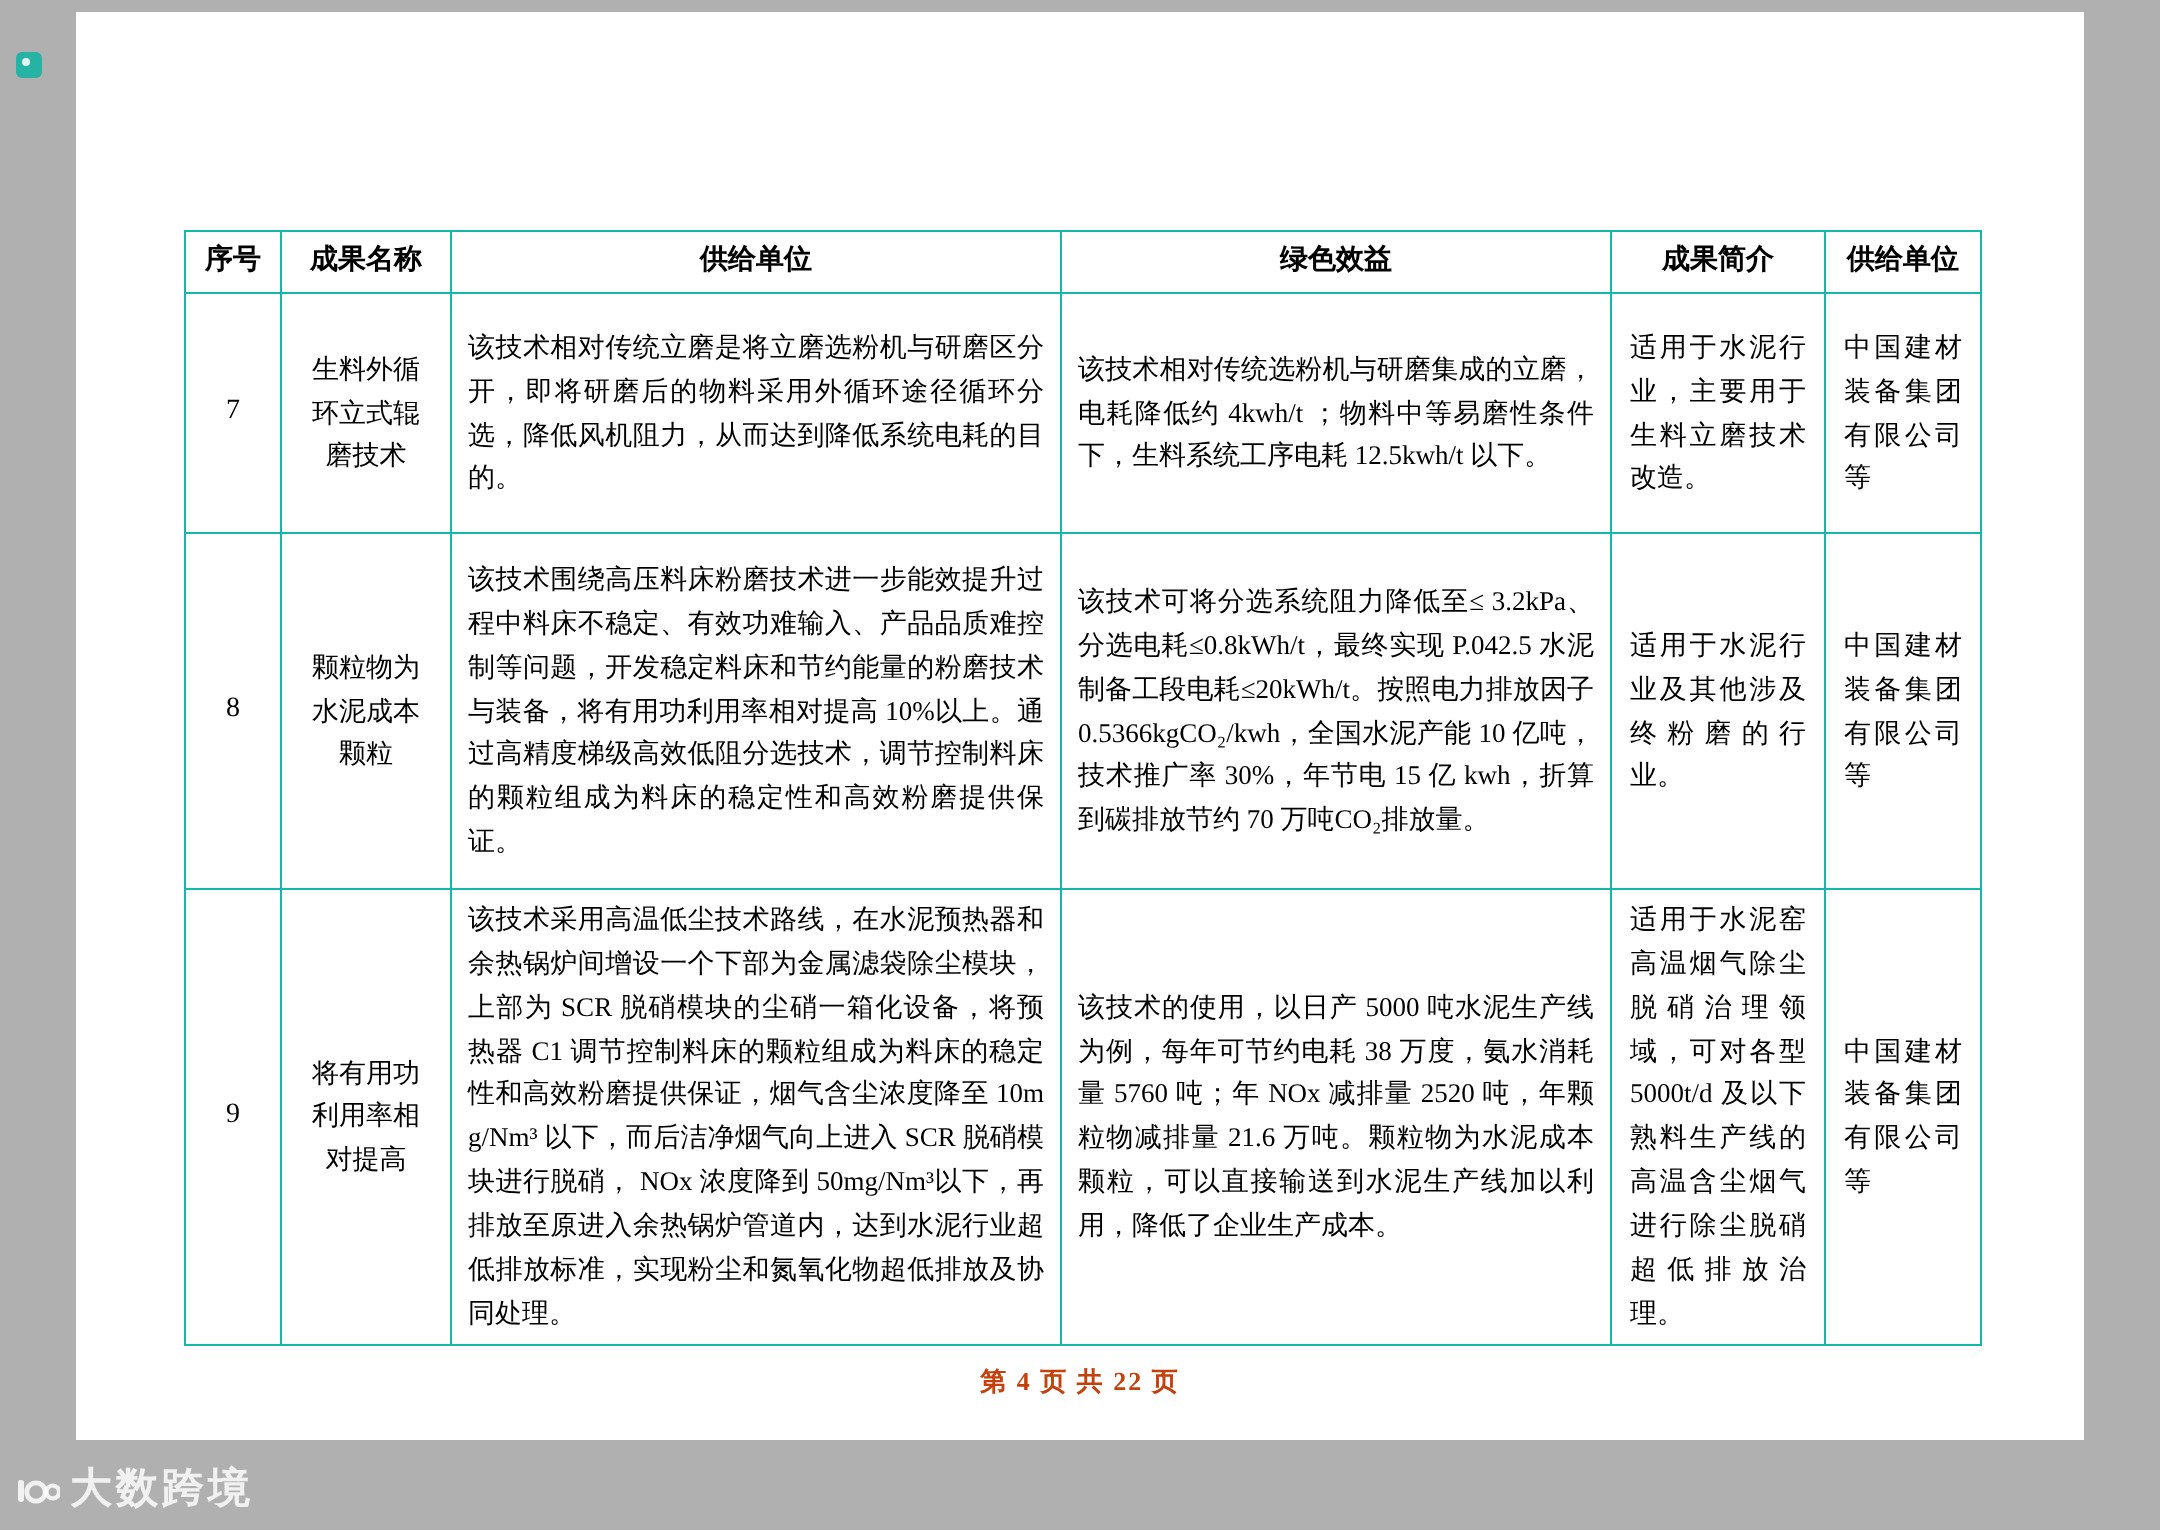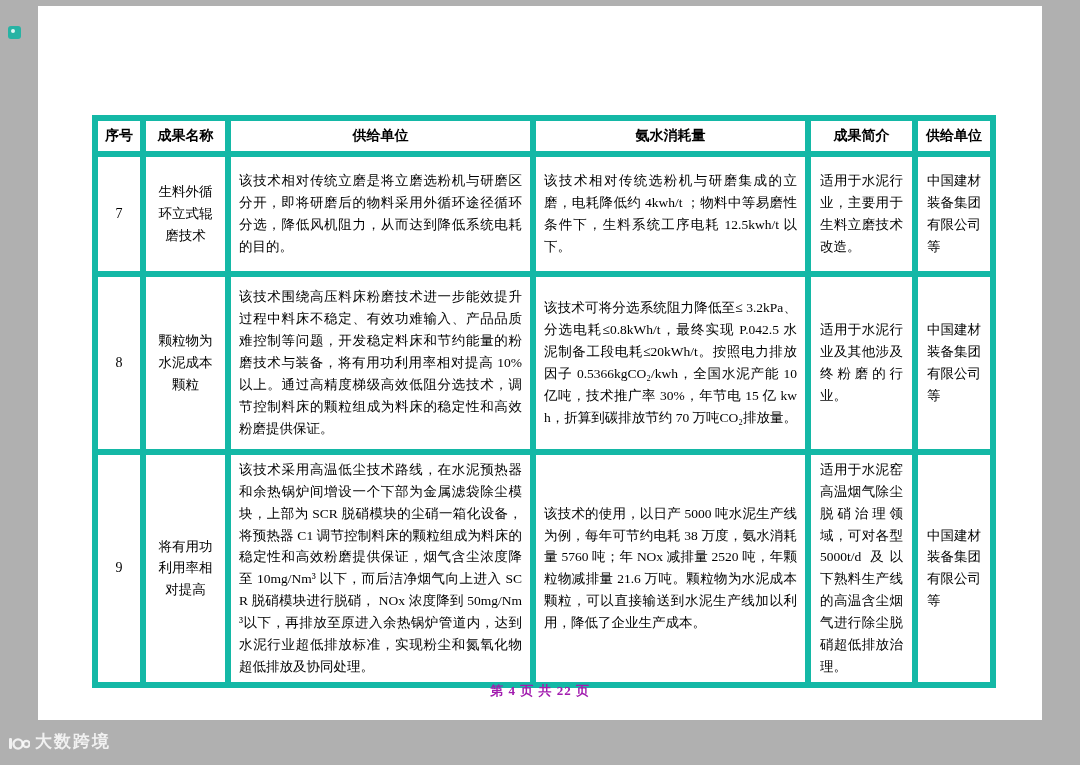--- a/index.html
+++ b/index.html
@@ -27,21 +27,21 @@
   }
   .doc-table{
     position:absolute;
     left:54px;top:109px;
     width:898px;
     border-collapse:collapse;
     table-layout:fixed;
     color:#000;
   }
   .doc-table td,.doc-table th{
-    border:6px solid #14b8a6;
+    border:1px solid #14b8a6;
     padding:4px 8px;
     vertical-align:middle;
     font-size:13.5px;
     line-height:1.62;
     word-break:break-all;
   }
   .doc-table th{
     font-size:14px;
     font-weight:bold;
     text-align:center;
@@ -57,30 +57,30 @@
   td.c-benefit{text-align:justify;margin-left:14px;}
   td.c-scenario{text-align:justify;padding:4px 9px;}
   td.c-supplier{text-align:justify;padding:4px 9px;}
   .page-footer{
     position:absolute;
     left:0;right:0;
     top:676px;
     text-align:center;
     font-size:13px;
     font-weight:bold;
-    color:#a21caf;
+    color:#c2410c;
     letter-spacing:1px;
   }
   .watermark{
     position:absolute;
     left:8px;top:730px;
     display:flex;align-items:center;gap:5px;
     color:rgba(255,255,255,0.82);
     font-family:"Liberation Sans","DejaVu Sans",sans-serif;
-    font-size:17px;
+    font-size:21px;
     font-weight:bold;
     letter-spacing:2px;
   }
   .watermark .logo{
     display:inline-flex;align-items:center;
   }
 </style>
 </head>
 <body>
 
@@ -97,21 +97,21 @@
         <col style="width:305px">
         <col style="width:275px">
         <col style="width:107px">
         <col style="width:78px">
       </colgroup>
       <thead>
         <tr>
           <th>序号</th>
           <th>成果名称</th>
           <th>供给单位</th>
-          <th>氨水消耗量</th>
+          <th>绿色效益</th>
           <th>成果简介</th>
           <th>供给单位</th>
         </tr>
       </thead>
       <tbody>
         <tr class="row-7">
           <td class="c-no">7</td>
           <td class="c-name">生料外循环立式辊磨技术</td>
           <td class="c-intro">该技术相对传统立磨是将立磨选粉机与研磨区分开，即将研磨后的物料采用外循环途径循环分选，降低风机阻力，从而达到降低系统电耗的目的。</td>
           <td class="c-benefit">该技术相对传统选粉机与研磨集成的立磨，电耗降低约 4kwh/t ；物料中等易磨性条件下，生料系统工序电耗 12.5kwh/t 以下。</td>

